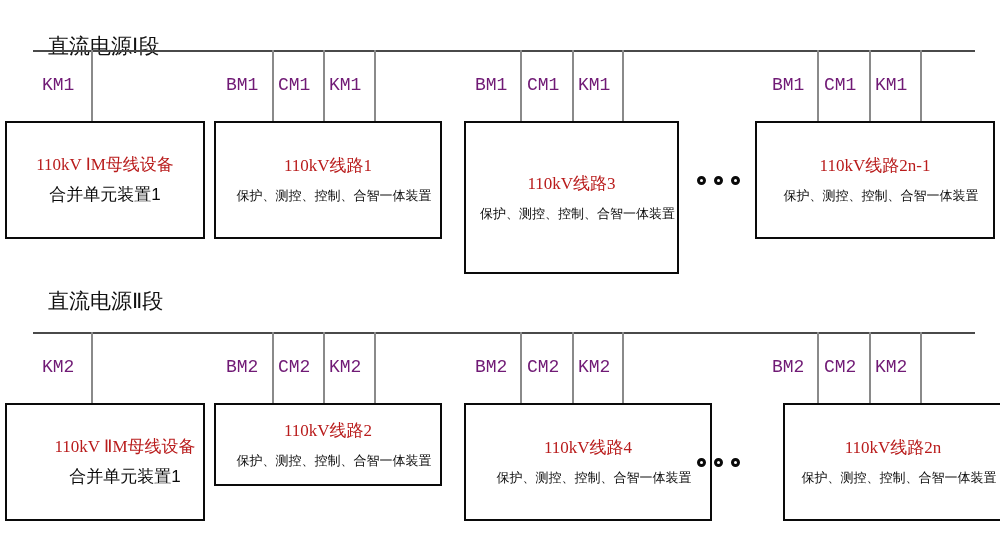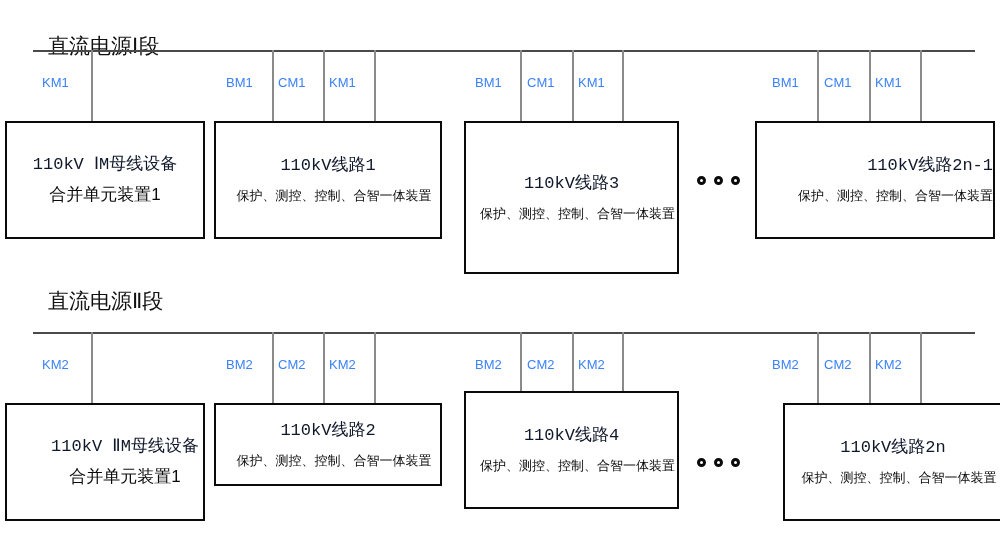--- a/index.html
+++ b/index.html
@@ -39,43 +39,43 @@
   
   .drop-line {
     position: absolute;
     width: 0;
     border-left: 2px solid #8a8a8a;
   }
 
   
   .branch-label {
     position: absolute;
-    font-family: Liberation Sans, sans-serif;
-    font-size: 13px;
+    font-family: Liberation Mono, monospace;
+    font-size: 18px;
     line-height: 1;
-    color: #3b82f6;
+    color: #701a75;
     white-space: nowrap;
   }
 
   
   .device-box {
     position: absolute;
     box-sizing: border-box;
     border: 2.5px solid #0a0a0a;
     background: #ffffff;
     display: flex;
     flex-direction: column;
     align-items: center;
     justify-content: center;
   }
   .device-box .box-title {
-    font-family: Liberation Mono, monospace;
+    font-family: Liberation Serif, serif;
     font-size: 17px;
     line-height: 1.35;
-    color: #0f172a;
+    color: #b91c1c;
     white-space: nowrap;
     text-align: center;
   }
   .device-box .box-subtitle {
     font-family: Liberation Serif, serif;
     font-size: 13px;
     line-height: 1.35;
     color: #0a0a0a;
     white-space: nowrap;
     text-align: center;
@@ -159,21 +159,21 @@
     <span class="dot"></span>
   </div>
 
   <div class="drop-line" style="left:817px; top:50px; height:71px;"></div>
   <div class="drop-line" style="left:869px; top:50px; height:71px;"></div>
   <div class="drop-line" style="left:920px; top:50px; height:71px;"></div>
   <div class="branch-label" style="left:772px; top:76px;">BM1</div>
   <div class="branch-label" style="left:824px; top:76px;">CM1</div>
   <div class="branch-label" style="left:875px; top:76px;">KM1</div>
 
-  <div class="device-box" style="left:755px; top:121px; width:240px; height:118px;align-items:flex-end;">
+  <div class="device-box" style="left:755px; top:121px; width:240px; height:118px;">
     <div class="box-title">110kV线路2n-1</div>
     <div class="box-subtitle">保护、测控、控制、合智一体装置</div>
   </div>
 
   <div class="section-title" style="left:48px; top:290px;">直流电源Ⅱ段</div>
 
   <div class="bus-line" style="left:33px; top:332px; width:942px;"></div>
 
   <div class="drop-line" style="left:91px; top:332px; height:71px;"></div>
   <div class="branch-label" style="left:42px; top:358px;">KM2</div>
@@ -195,21 +195,21 @@
     <div class="box-subtitle">保护、测控、控制、合智一体装置</div>
   </div>
 
   <div class="drop-line" style="left:520px; top:332px; height:71px;"></div>
   <div class="drop-line" style="left:572px; top:332px; height:71px;"></div>
   <div class="drop-line" style="left:622px; top:332px; height:71px;"></div>
   <div class="branch-label" style="left:475px; top:358px;">BM2</div>
   <div class="branch-label" style="left:527px; top:358px;">CM2</div>
   <div class="branch-label" style="left:578px; top:358px;">KM2</div>
 
-  <div class="device-box" style="left:464px; top:391px; width:215px; height:118px;">
+  <div class="device-box" style="left:464px; top:403px; width:248px; height:118px;">
     <div class="box-title">110kV线路4</div>
     <div class="box-subtitle">保护、测控、控制、合智一体装置</div>
   </div>
 
   <div class="ellipsis" style="left:697px; top:458px;">
     <span class="dot"></span>
     <span class="dot"></span>
     <span class="dot"></span>
   </div>
 

